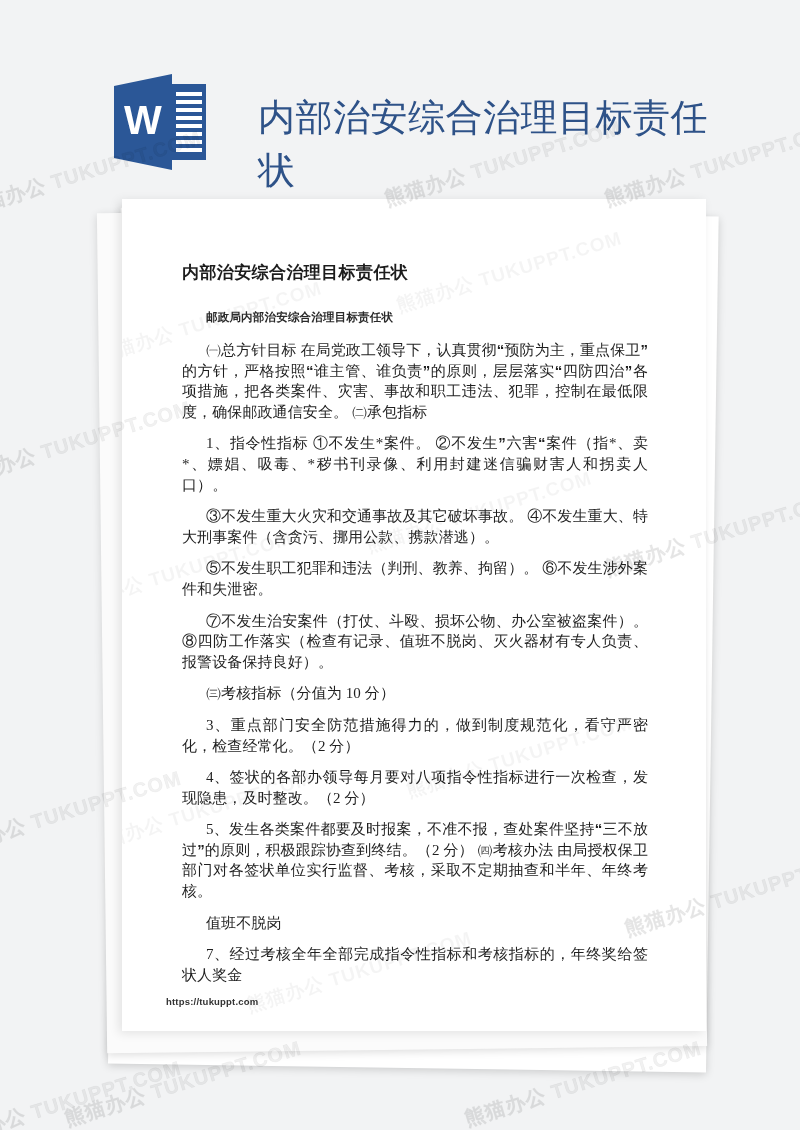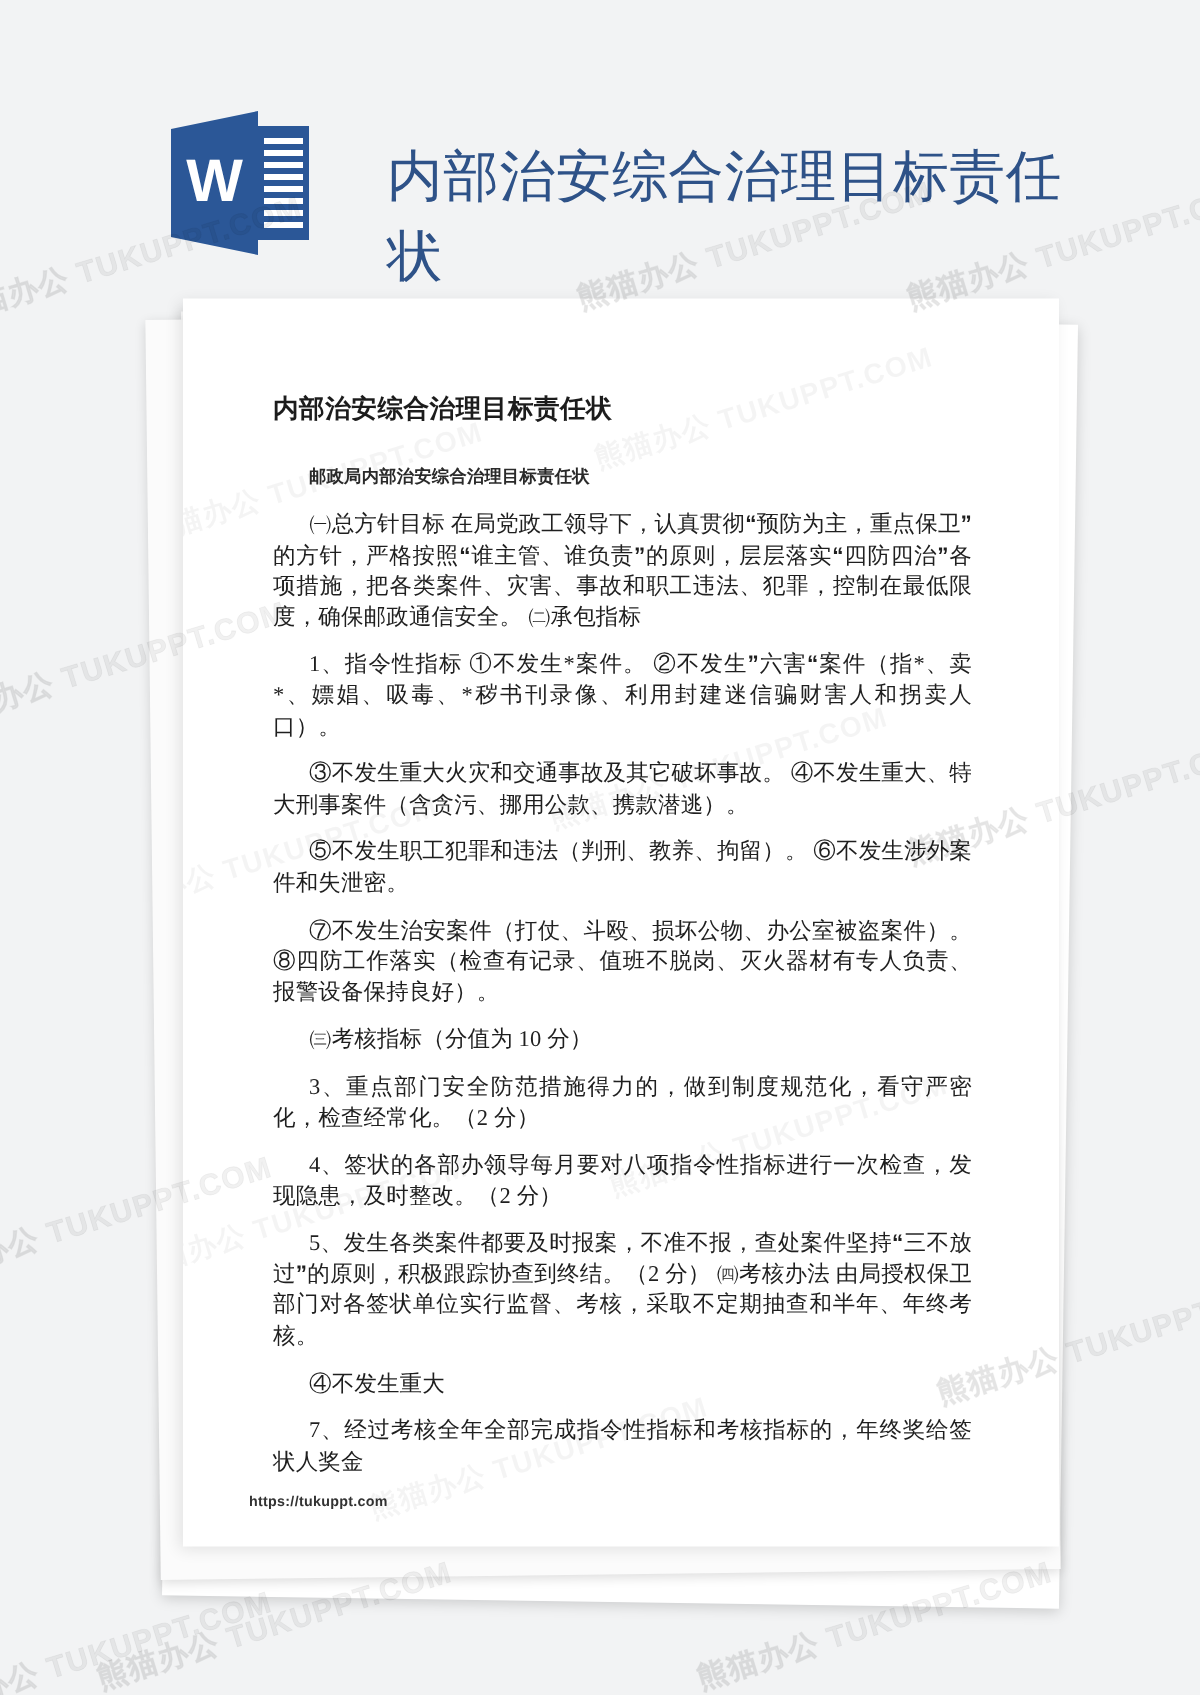--- a/index.html
+++ b/index.html
@@ -196,21 +196,21 @@
     <div>
       <p class="para">㈠总方针目标 在局党政工领导下，认真贯彻<b>“</b>预防为主，重点保卫<b>”</b>的方针，严格按照<b>“</b>谁主管、谁负责<b>”</b>的原则，层层落实<b>“</b>四防四治<b>”</b>各项措施，把各类案件、灾害、事故和职工违法、犯罪，控制在最低限度，确保邮政通信安全。 ㈡承包指标</p>
       <p class="para">1、指令性指标 ①不发生*案件。 ②不发生<b>”</b>六害<b>“</b>案件（指*、卖*、嫖娼、吸毒、*秽书刊录像、利用封建迷信骗财害人和拐卖人口）。</p>
       <p class="para">③不发生重大火灾和交通事故及其它破坏事故。 ④不发生重大、特大刑事案件（含贪污、挪用公款、携款潜逃）。</p>
       <p class="para">⑤不发生职工犯罪和违法（判刑、教养、拘留）。 ⑥不发生涉外案件和失泄密。</p>
       <p class="para">⑦不发生治安案件（打仗、斗殴、损坏公物、办公室被盗案件）。 ⑧四防工作落实（检查有记录、值班不脱岗、灭火器材有专人负责、报警设备保持良好）。</p>
       <p class="para">㈢考核指标（分值为 10 分）</p>
       <p class="para">3、重点部门安全防范措施得力的，做到制度规范化，看守严密化，检查经常化。（2 分）</p>
       <p class="para">4、签状的各部办领导每月要对八项指令性指标进行一次检查，发现隐患，及时整改。（2 分）</p>
       <p class="para">5、发生各类案件都要及时报案，不准不报，查处案件坚持<b>“</b>三不放过<b>”</b>的原则，积极跟踪协查到终结。（2 分） ㈣考核办法 由局授权保卫部门对各签状单位实行监督、考核，采取不定期抽查和半年、年终考核。</p>
-      <p class="para">④不发生重大</p>
+      <p class="para">值班不脱岗</p>
       <p class="para">7、经过考核全年全部完成指令性指标和考核指标的，年终奖给签状人奖金</p>
     </div>
 
   </div>
 
   <div class="url-line">https://tukuppt.com</div>
 
   <div class="doc-wm-layer">
     <div class="doc-wm" style="left:-30px;  top:110px;">熊猫办公 TUKUPPT.COM</div>
     <div class="doc-wm" style="left:270px;  top:60px;">熊猫办公 TUKUPPT.COM</div>

